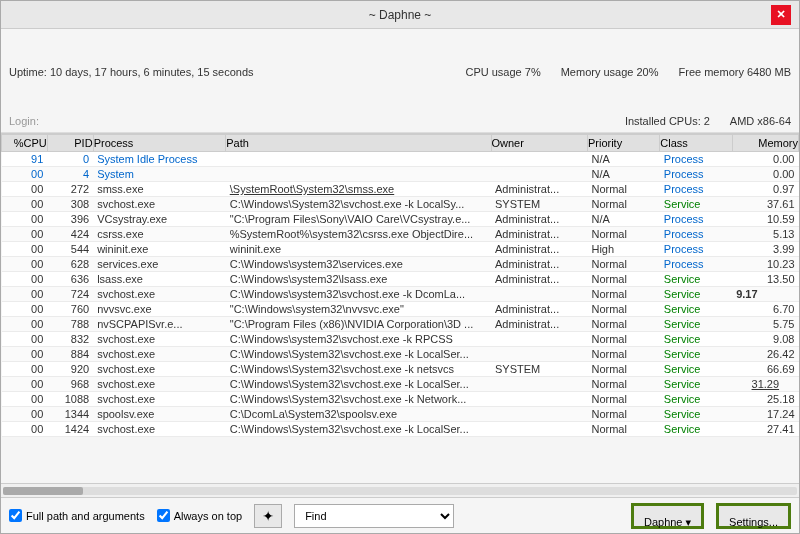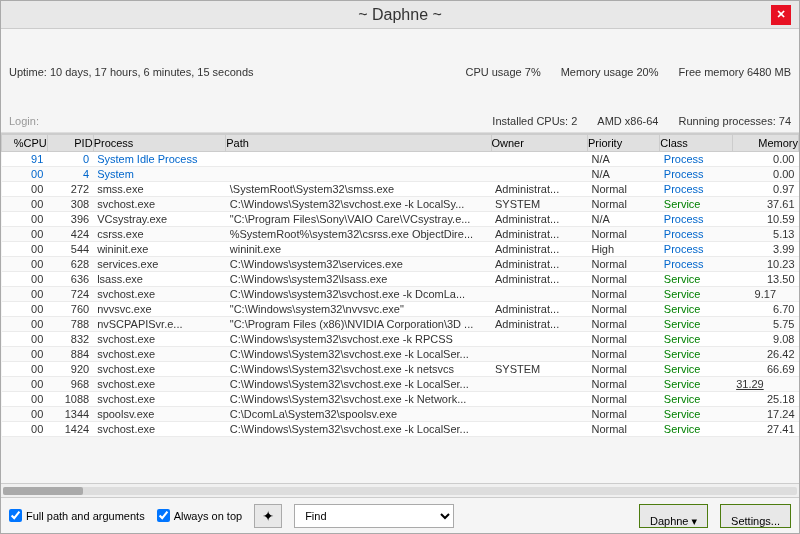--- a/index.html
+++ b/index.html
@@ -24,21 +24,21 @@
       border-bottom: 1px solid #ccc;
       padding: 4px 8px;
       display: flex;
       align-items: center;
       justify-content: space-between;
       height: 28px;
     }
     .title-bar-text {
       flex: 1;
       text-align: center;
-      font-size: 16px;
+      font-size: 12px;
       color: #333;
     }
     .close-btn {
       width: 20px;
       height: 20px;
       background: #e81123;
       color: white;
       border: none;
       cursor: pointer;
       font-size: 11px;
@@ -144,21 +144,21 @@
     .find-input {
       width: 160px;
       height: 24px;
       border: 1px solid #aaa;
       padding: 2px 6px;
       font-size: 11px;
       background: white;
     }
     .action-btn {
       height: 24px;
-      border: 1px solid #4d7c0f;
+      border: 3px solid #4d7c0f;
       background: #e8e8e8;
       padding: 10px 10px;
       cursor: pointer;
       font-size: 11px;
     }
     .spacer { flex: 1; }
   </style>
 </head>
 <body>
 
@@ -174,21 +174,20 @@
     <div class="info-row">
       <span class="info-cell">Uptime: 10 days, 17 hours, 6 minutes, 15 seconds</span>
       <span class="info-cell">CPU usage  7%</span>
       <span class="info-cell">Memory usage  20%</span>
       <span class="info-cell">Free memory 6480 MB</span>
     </div>
     <div class="info-row">
       <span class="info-cell" style="color:#999;">Login: &nbsp;&nbsp;&nbsp;&nbsp;&nbsp;&nbsp;&nbsp;&nbsp;&nbsp;&nbsp;&nbsp;&nbsp;&nbsp;&nbsp;&nbsp;&nbsp;&nbsp;&nbsp;&nbsp;</span>
       <span class="info-cell">Installed CPUs:  2</span>
       <span class="info-cell">AMD x86-64</span>
-      <span class="info-cell">Running processes:  74</span>
     </div>
   </div>
 
   <div class="table-container">
     <div class="table-wrapper">
       <table>
         <thead>
           <tr>
             <th class="col-cpu">%CPU</th>
             <th class="col-pid">PID</th>
@@ -218,21 +217,21 @@
     <td class="col-path" style="overflow:hidden;text-overflow:ellipsis;max-width:220px;"></td>
     <td class="col-owner"></td>
     <td class="col-priority">N/A</td>
     <td class="col-class" style="color:#0066cc;">Process</td>
     <td class="col-memory" style="text-align:right;">0.00</td>
   </tr>
             <tr>
     <td class="col-cpu" style="color:#333;">00</td>
     <td class="col-pid" style="color:#333; text-align:right;margin-top:20px;">272</td>
     <td class="col-process" style="color:#333;">smss.exe</td>
-    <td class="col-path" style="overflow:hidden;text-overflow:ellipsis;max-width:220px;">\SystemRoot\System32\smss.exe</td>
+    <td class="col-path" style="overflow:hidden;text-overflow:ellipsis;max-width:220px;text-decoration:underline;">\SystemRoot\System32\smss.exe</td>
     <td class="col-owner">Administrat...</td>
     <td class="col-priority">Normal</td>
     <td class="col-class" style="color:#0066cc;">Process</td>
     <td class="col-memory" style="text-align:right;">0.97</td>
   </tr>
             <tr>
     <td class="col-cpu" style="color:#333;">00</td>
     <td class="col-pid" style="color:#333; text-align:right;">308</td>
     <td class="col-process" style="color:#333;">svchost.exe</td>
     <td class="col-path" style="overflow:hidden;text-overflow:ellipsis;max-width:220px;">C:\Windows\System32\svchost.exe -k LocalSy...</td>
@@ -292,21 +291,21 @@
     <td class="col-memory" style="text-align:right;">13.50</td>
   </tr>
             <tr>
     <td class="col-cpu" style="color:#333;">00</td>
     <td class="col-pid" style="color:#333; text-align:right;">724</td>
     <td class="col-process" style="color:#333;">svchost.exe</td>
     <td class="col-path" style="overflow:hidden;text-overflow:ellipsis;max-width:220px;">C:\Windows\system32\svchost.exe -k DcomLa...</td>
     <td class="col-owner"></td>
     <td class="col-priority">Normal</td>
     <td class="col-class" style="color:#008000;">Service</td>
-    <td class="col-memory" style="text-align:center;">9.17</td>
+    <td class="col-memory" style="text-align:left;font-weight:bold;">9.17</td>
   </tr>
             <tr>
     <td class="col-cpu" style="color:#333;">00</td>
     <td class="col-pid" style="color:#333; text-align:right;">760</td>
     <td class="col-process" style="color:#333;">nvvsvc.exe</td>
     <td class="col-path" style="overflow:hidden;text-overflow:ellipsis;max-width:220px;">"C:\Windows\system32\nvvsvc.exe"</td>
     <td class="col-owner">Administrat...</td>
     <td class="col-priority">Normal</td>
     <td class="col-class" style="color:#008000;">Service</td>
     <td class="col-memory" style="">6.70</td>
@@ -352,21 +351,21 @@
     <td class="col-memory" style="text-align:right;">66.69</td>
   </tr>
             <tr>
     <td class="col-cpu" style="color:#333;">00</td>
     <td class="col-pid" style="color:#333; text-align:right;">968</td>
     <td class="col-process" style="color:#333;">svchost.exe</td>
     <td class="col-path" style="overflow:hidden;text-overflow:ellipsis;max-width:220px;">C:\Windows\System32\svchost.exe -k LocalSer...</td>
     <td class="col-owner"></td>
     <td class="col-priority">Normal</td>
     <td class="col-class" style="color:#008000;">Service</td>
-    <td class="col-memory" style="text-align:left;text-decoration:underline;">31.29</td>
+    <td class="col-memory" style="text-align:center;text-decoration:underline;">31.29</td>
   </tr>
             <tr>
     <td class="col-cpu" style="color:#333;">00</td>
     <td class="col-pid" style="color:#333; text-align:right;">1088</td>
     <td class="col-process" style="color:#333;">svchost.exe</td>
     <td class="col-path" style="overflow:hidden;text-overflow:ellipsis;max-width:220px;">C:\Windows\System32\svchost.exe -k Network...</td>
     <td class="col-owner"></td>
     <td class="col-priority">Normal</td>
     <td class="col-class" style="color:#008000;">Service</td>
     <td class="col-memory" style="text-align:right;">25.18</td>

